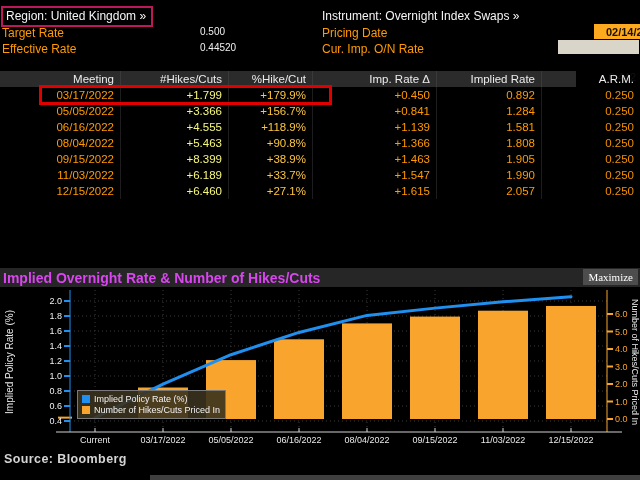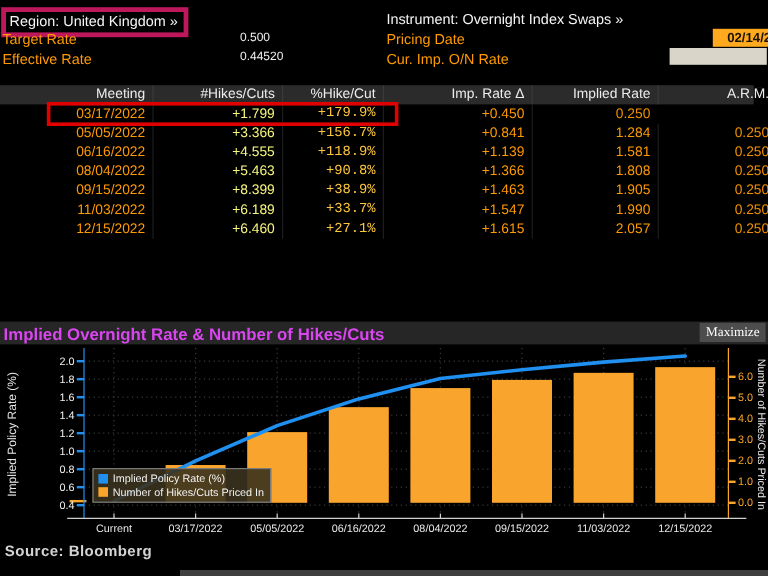--- a/index.html
+++ b/index.html
@@ -4,43 +4,43 @@
 <style>
   html,body{margin:0;padding:0;background:#000;}
   #screen{position:relative;width:640px;height:480px;background:#000;overflow:hidden;
           font-family:"Liberation Sans",sans-serif;-webkit-font-smoothing:antialiased;}
   .abs{position:absolute;}
   .lbl{color:#ff9a00;font-size:12px;white-space:nowrap;}
   .val{color:#f0f0f0;font-size:10px;white-space:nowrap;}
   .wht{color:#f5f5f5;font-size:12px;white-space:nowrap;}
 
   
-  #region-box{left:1px;top:6px;border:4px solid #be185d;padding:1px 5px 2px 3px;}
+  #region-box{left:1px;top:6px;border:2px solid #be185d;padding:1px 5px 2px 3px;}
   #pricing-date-field{left:558px;top:24px;width:81px;height:15px;background:#ffaa1e;
        display:flex;align-items:center;margin-left:36px;}
   #pricing-date-field input{flex:1;min-width:0;background:transparent;border:none;outline:none;
        color:#1a1200;font-size:11px;font-weight:bold;text-align:right;padding:0 1px 0 0;
        font-family:"Liberation Sans",sans-serif;}
   #cal-icon{width:12px;height:13px;background:#bdb49a;color:#2a2a2a;font-size:10px;line-height:13px;
        text-align:center;margin-right:1px;}
   #cur-imp-field{left:558px;top:40px;width:81px;height:14px;background:#d9d5c9;}
   #cur-imp-field input{width:100%;height:100%;box-sizing:border-box;background:transparent;border:none;
        outline:none;color:#111;font-size:11px;text-align:right;padding:0 3px 0 0;
        font-family:"Liberation Sans",sans-serif;margin-top:30px;}
 
   
-  .grid6{display:grid;grid-template-columns:120px 108px 84px 124px 105px 99px;width:621px;height:16px;padding-left:7px;}
+  .grid6{display:grid;grid-template-columns:120px 108px 84px 124px 105px 99px;width:576px;height:16px;}
   #thead{left:0;top:71px;background:#2b2b2b;}
   #thead .cell{color:#ececec;font-size:11.5px;line-height:16px;text-align:right;
        padding-right:6px;border-left:1px solid #3a3a3a;overflow:hidden;}
   #thead .cell:first-child{border-left:none;}
   .trow .cell{font-size:11.5px;line-height:16px;text-align:right;padding-right:6px;
        border-left:1px solid #1d1d1d;overflow:hidden;}
   .trow .cell:first-child{border-left:none;}
-  .c0{color:#ff9a00;} .c1{color:#f7f77e;} .c2{color:#fdc63c;font-family:Liberation Mono, monospace;}
+  .c0{color:#ff9a00;} .c1{color:#f7f77e;} .c2{color:#fdc63c;}
   .c3{color:#ff9a00;} .c4{color:#ff9a00;} .c5{color:#ef8f00;}
   #row-highlight{left:39px;top:85px;width:287px;height:14px;border:3px solid #e00000;
        pointer-events:none;z-index:5;}
 
   
   #chart-head{left:0;top:268px;width:640px;height:19px;background:#262626;}
   #chart-title{left:3px;top:270px;color:#d946ef;font-size:14px;white-space:nowrap;font-weight:bold;}
   #maximize-btn{right:2px;top:269px;background:#4d4d4d;color:#fff;font-size:11px;
        line-height:16px;height:16px;padding:0 5px;border:none;cursor:default;
        font-family:Liberation Serif, serif;}
@@ -88,20 +88,21 @@
       <div class="cell">Imp. Rate Δ</div>
       <div class="cell">Implied Rate</div>
       <div class="cell">A.R.M.</div>
     </div>
   <div id="table-rows">
       <div class="abs grid6 trow" style="top: 87px; left: 0px;">
         <div class="cell c0">03/17/2022</div>
         <div class="cell c1">+1.799</div>
         <div class="cell c2">+179.9%</div>
         <div class="cell c3">+0.450</div>
+        <div class="cell c4">0.892</div>
         <div class="cell c5">0.250</div>
       </div>
       <div class="abs grid6 trow" style="top: 103px; left: 0px;">
         <div class="cell c0">05/05/2022</div>
         <div class="cell c1">+3.366</div>
         <div class="cell c2">+156.7%</div>
         <div class="cell c3">+0.841</div>
         <div class="cell c4">1.284</div>
         <div class="cell c5">0.250</div>
       </div>

